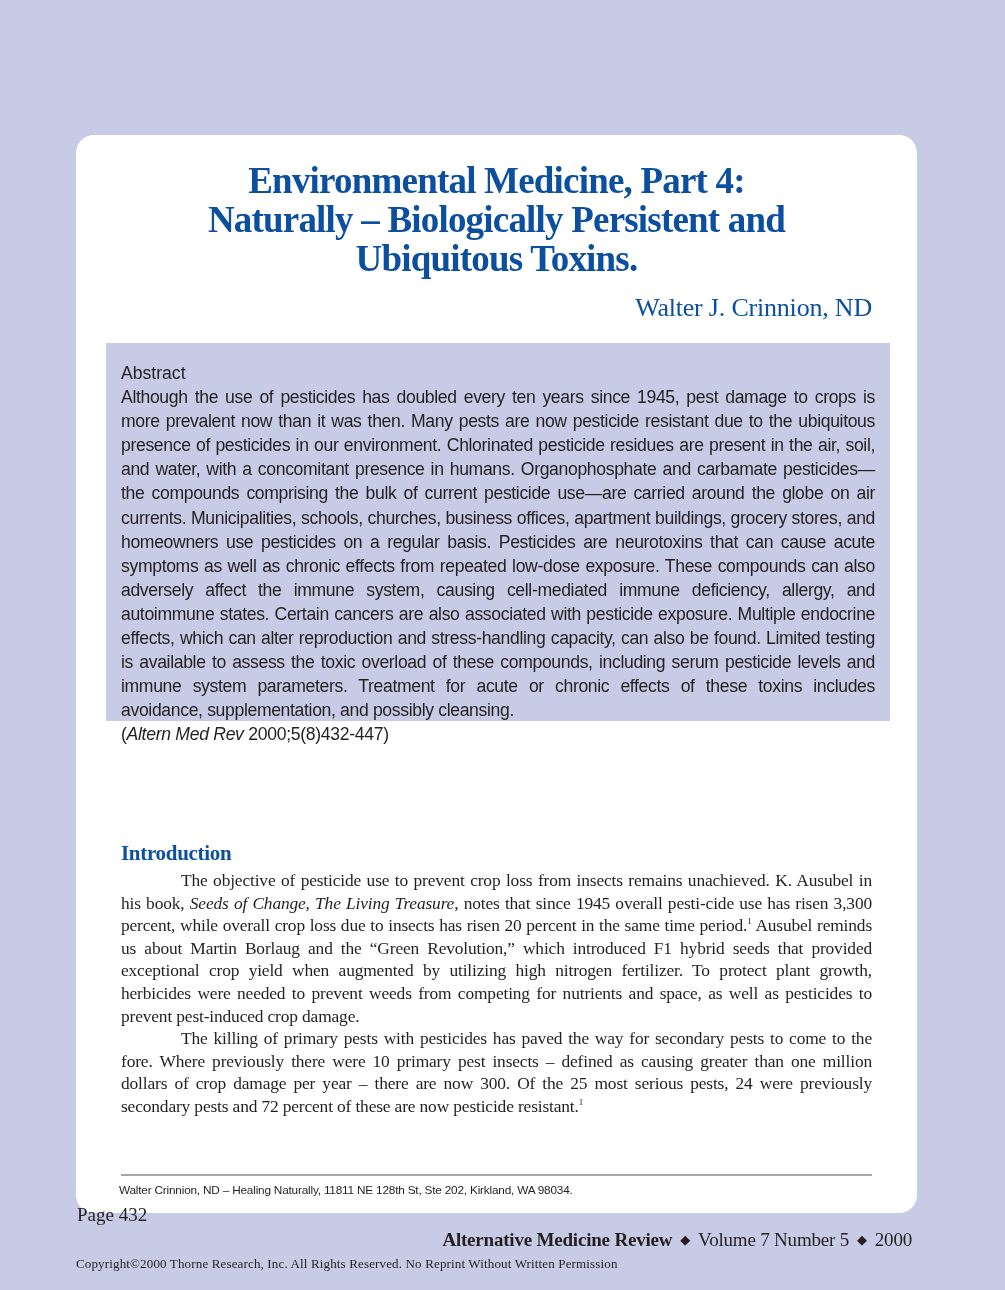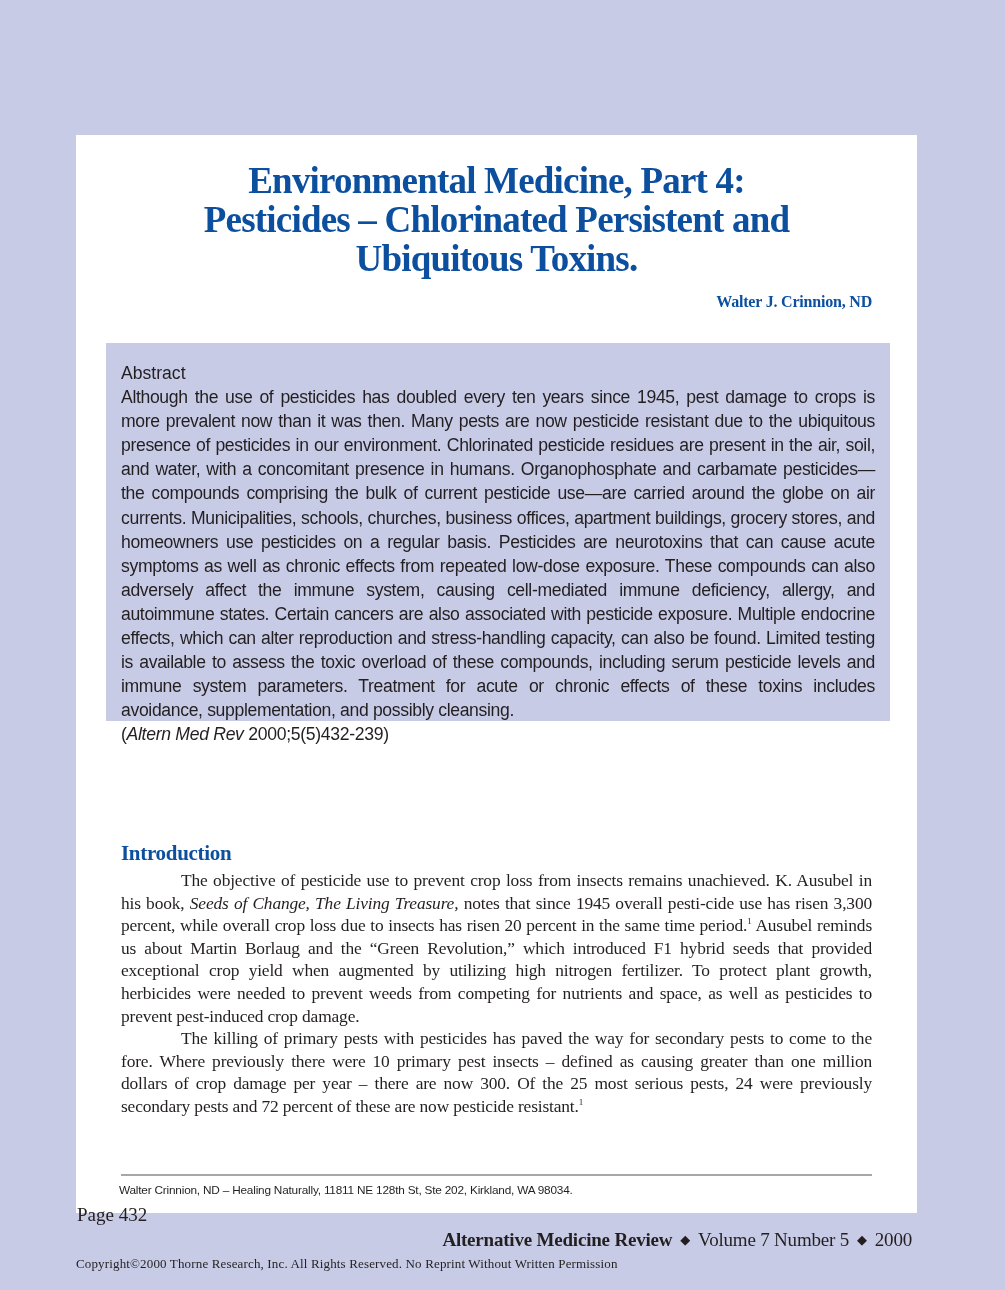--- a/index.html
+++ b/index.html
@@ -9,40 +9,41 @@
     position: relative;
     overflow: hidden;
     font-family: "Liberation Serif", serif;
     color: #231f20;
   }
   .panel {
     position: absolute;
     left: 76px; top: 135px;
     width: 841px; height: 1078px;
     background: #ffffff;
+    border-radius: 18px;
   }
   .title {
     position: absolute;
     left: 0; right: 0; top: 26px;
     text-align: center;
     color: #0b4f9e;
     font-family: "Liberation Serif", serif;
     font-weight: bold;
     font-size: 37px;
     line-height: 39px;
     letter-spacing: -0.8px;
     margin: 0;
   }
   .title span { display: block; }
   .author {
     position: absolute;
     right: 45px; top: 158px;
     color: #0b4f9e;
-    font-weight: bold;
-    font-size: 16px;
+    font-weight: normal;
+    font-size: 26px;
     letter-spacing: -0.2px;
   }
   .abstract {
     position: absolute;
     left: 30px; top: 208px;
     width: 784px; height: 378px;
     background: #c7cbe6;
     box-sizing: border-box;
     padding: 18px 15px 0 15px;
     font-family: "Liberation Sans", sans-serif;
@@ -110,29 +111,29 @@
     font-size: 13px;
     letter-spacing: 0.15px;
   }
 </style>
 </head>
 <body>
 
 <div class="panel">
   <h1 class="title">
     <span>Environmental Medicine, Part 4:</span>
-    <span>Pesticides – Chlorinated Persistent and</span>
+    <span>Naturally – Biologically Persistent and</span>
     <span>Ubiquitous Toxins.</span>
   </h1>
   <div class="author">Walter J. Crinnion, ND</div>
 
   <div class="abstract">
     <span class="abs-head">Abstract</span>
     <span class="abs-body">Although the use of pesticides has doubled every ten years since 1945, pest damage to crops is more prevalent now than it was then. Many pests are now pesticide resistant due to the ubiquitous presence of pesticides in our environment. Chlorinated pesticide residues are present in the air, soil, and water, with a concomitant presence in humans. Organophosphate and carbamate pesticides—the compounds comprising the bulk of current pesticide use—are carried around the globe on air currents. Municipalities, schools, churches, business offices, apartment buildings, grocery stores, and homeowners use pesticides on a regular basis. Pesticides are neurotoxins that can cause acute symptoms as well as chronic effects from repeated low-dose exposure. These compounds can also adversely affect the immune system, causing cell-mediated immune deficiency, allergy, and autoimmune states. Certain cancers are also associated with pesticide exposure. Multiple endocrine effects, which can alter reproduction and stress-handling capacity, can also be found. Limited testing is available to assess the toxic overload of these compounds, including serum pesticide levels and immune system parameters. Treatment for acute or chronic effects of these toxins includes avoidance, supplementation, and possibly cleansing.</span>
-    <span class="abs-cite"><span>(</span><i>Altern Med Rev</i><span> 2000;5(5)432-239)</span></span>
+    <span class="abs-cite"><span>(</span><i>Altern Med Rev</i><span> 2000;5(8)432-447)</span></span>
   </div>
 
   <div class="intro-head">Introduction</div>
   <div class="intro-body">
     <p><span>The objective of pesticide use to prevent crop loss from insects remains unachieved. K. Ausubel in his book, </span><i>Seeds of Change, The Living Treasure,</i><span> notes that since 1945 overall pesti-cide use has risen 3,300 percent, while overall crop loss due to insects has risen 20 percent in the same time period.</span><sup>1</sup><span> Ausubel reminds us about Martin Borlaug and the “Green Revolution,” which introduced F1 hybrid seeds that provided exceptional crop yield when augmented by utilizing high nitrogen fertilizer. To protect plant growth, herbicides were needed to prevent weeds from competing for nutrients and space, as well as pesticides to prevent pest-induced crop damage.</span></p>
     <p><span>The killing of primary pests with pesticides has paved the way for secondary pests to come to the fore. Where previously there were 10 primary pest insects – defined as causing greater than one million dollars of crop damage per year – there are now 300. Of the 25 most serious pests, 24 were previously secondary pests and 72 percent of these are now pesticide resistant.</span><sup>1</sup></p>
   </div>
 
   <div class="rule"></div>
   <div class="affil">Walter Crinnion, ND – Healing Naturally, 11811 NE 128th St, Ste 202, Kirkland, WA 98034.</div>

